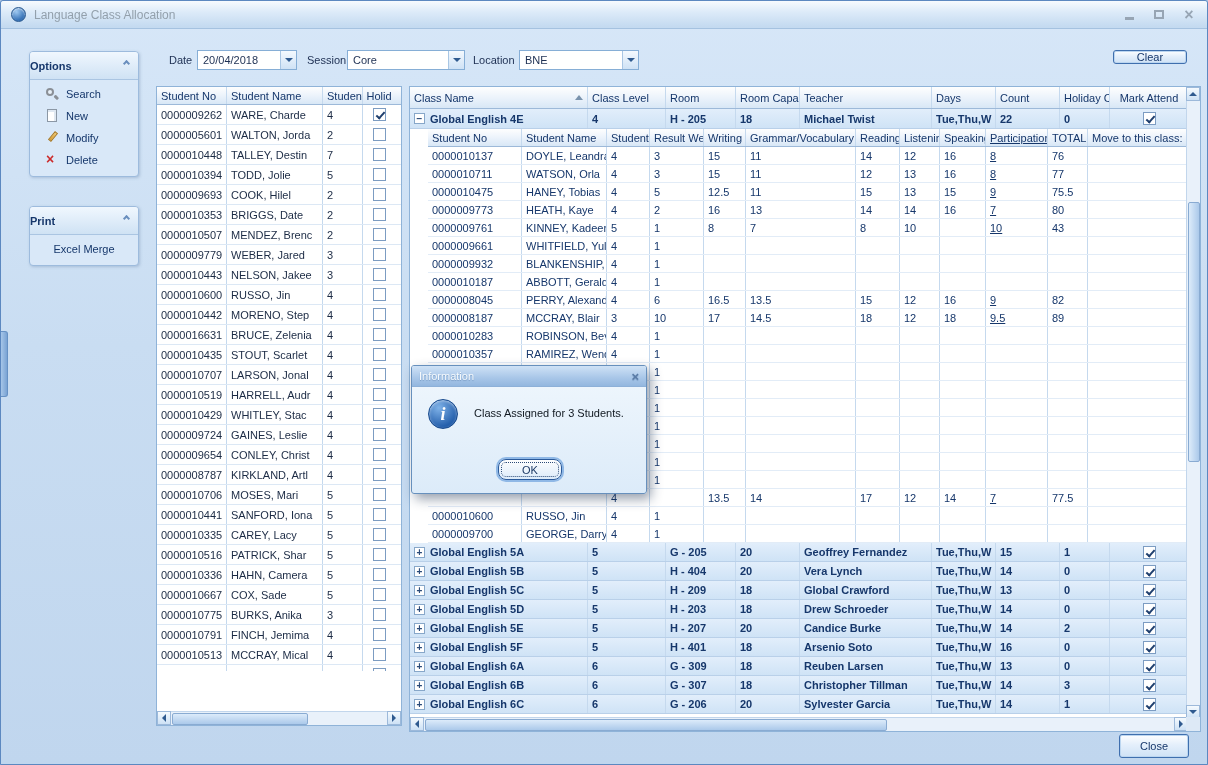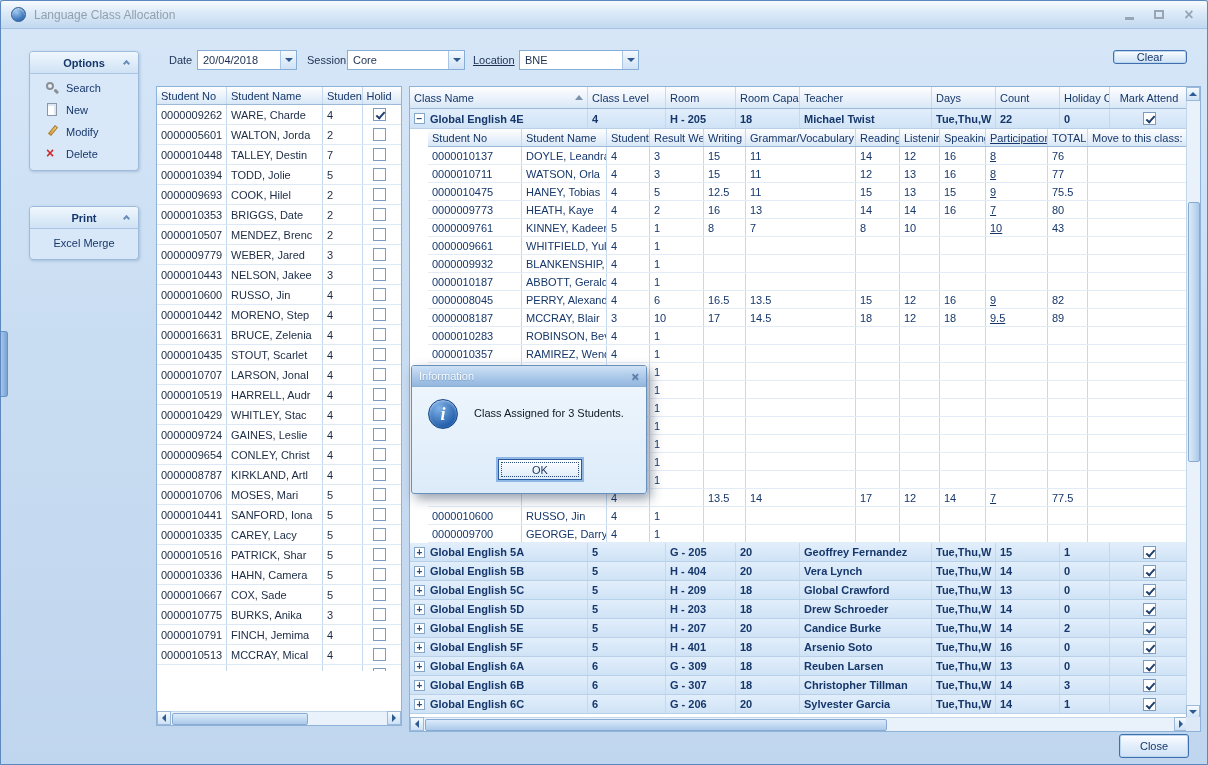--- a/index.html
+++ b/index.html
@@ -24,23 +24,23 @@
   .close-glyph { font-size:16px; font-weight:bold; color:#97a5b4; line-height:1; }
 
   
   .edge-grip { position:absolute; left:0; top:330px; width:7px; height:66px;
                background:linear-gradient(90deg,#a6c6e8,#7aa3d4); border:1px solid #6691c4; border-left:none;
                border-radius:0 3px 3px 0; }
 
   
   .sidebar-panel { position:absolute; width:110px; border:1px solid #9dbbdd; border-radius:4px;
                    background:#d9e8f8; box-shadow:1px 1px 3px rgba(80,110,150,.3); }
-  .sp-header { height:22px; border-radius:3px 3px 0 0; position:relative;
+  .sp-header { height:28px; border-radius:3px 3px 0 0; position:relative;
                background:linear-gradient(#f0f7fe,#cfe2f4); border-bottom:1px solid #aac5e2;
-               display:flex; align-items:center; justify-content:center; color:#16376b; font-weight:bold; }
+               display:flex; align-items:center; justify-content:flex-start; color:#16376b; font-weight:bold; }
   .sp-chevron { position:absolute; right:9px; top:9px; width:5px; height:5px;
                 border-left:2px solid #6a8fbe; border-top:2px solid #6a8fbe; transform:rotate(45deg); }
   .sp-body { padding:3px 0 5px 0; }
   .sp-item { display:flex; align-items:center; gap:6px; height:22px; padding:0 0 0 14px; color:#16376b; cursor:default; }
   .sp-item.centered { justify-content:center; padding-left:0; }
   .icon16 { width:16px; height:16px; position:relative; flex:none; }
   .search-glass { position:absolute; left:2px; top:2px; width:8px; height:8px; border:2px solid #8a8f96; border-radius:50%; background:#e8f0f8; }
   .search-handle { position:absolute; left:10px; top:10px; width:5px; height:2.5px; background:#8a8f96; transform:rotate(45deg); border-radius:1px; }
   .page-glyph { position:absolute; left:3px; top:1px; width:10px; height:13px; background:#fff; border:1px solid #8b97a5; box-shadow:inset -2px 2px 0 #dfe8f2; }
   .pencil-glyph { position:absolute; left:7px; top:1px; width:4px; height:11px; background:linear-gradient(#f3c96a,#d99a2b); border:1px solid #a8771f; transform:rotate(40deg); }
@@ -145,22 +145,22 @@
             box-shadow:4px 5px 12px rgba(25,45,75,.45); }
   .dialog-title { height:21px; border-radius:2px 2px 0 0; padding:0 7px; display:flex; align-items:center;
                   background:linear-gradient(#cfe2f6,#a8c6e8 60%,#93b7df); border-bottom:1px solid #8db0d8;
                   color:#f6fafd; text-shadow:0 1px 1px #7699c2; }
   .dialog-close { margin-left:auto; color:#5a7ba6; font-size:13px; font-weight:bold; line-height:1; }
   .info-icon { position:absolute; left:16px; top:33px; width:30px; height:30px; border-radius:50%;
                background:radial-gradient(circle at 35% 28%, #7fb2e8, #1f5aa8 75%); border:1px solid #174a8e;
                color:#fff; font:italic bold 18px "Liberation Serif", serif;
                display:flex; align-items:center; justify-content:center; box-shadow:inset 0 1px 3px rgba(255,255,255,.6); }
   .dialog-msg { position:absolute; left:62px; top:41px; color:#101820; }
-  .ok-btn { position:absolute; left:86px; top:93px; width:84px; height:21px;
-            border:1px solid #2a5a9b; border-radius:0; color:#1d3a66;
+  .ok-btn { position:absolute; left:86px; top:93px; width:64px; height:21px;
+            border:1px solid #2a5a9b; border-radius:8px; color:#1d3a66;
             background:linear-gradient(#fefefe,#dcebfa); display:flex; align-items:center; justify-content:center;
             box-shadow:0 0 0 2px #8fb8e6; outline:1px dotted #2b4a77; outline-offset:-4px; }
 </style>
 </head>
 <body>
 
 <div class="window">
 
   <div class="titlebar">
     <div class="app-icon"></div>
@@ -233,21 +233,21 @@
         <span class="tri-down"></span>
       </span>
   </div>
   <span class="filter-label" style="left:306px;">Session</span>
   <div class="combo" style="left:346px; width:118px;">
     <span class="combo-value">Core</span>
     <span class="combo-btn">
         <span class="tri-down"></span>
       </span>
   </div>
-  <span class="filter-label" style="left:472px;text-decoration:underline;">Location</span>
+  <span class="filter-label" style="left:472px;">Location</span>
   <div class="combo" style="left:518px; width:120px;">
     <span class="combo-value">BNE</span>
     <span class="combo-btn">
         <span class="tri-down"></span>
       </span>
   </div>
   <div class="btn clear-btn">Clear</div>
 
   <div class="unassigned-panel">
     <div class="r grid-head u-head">

